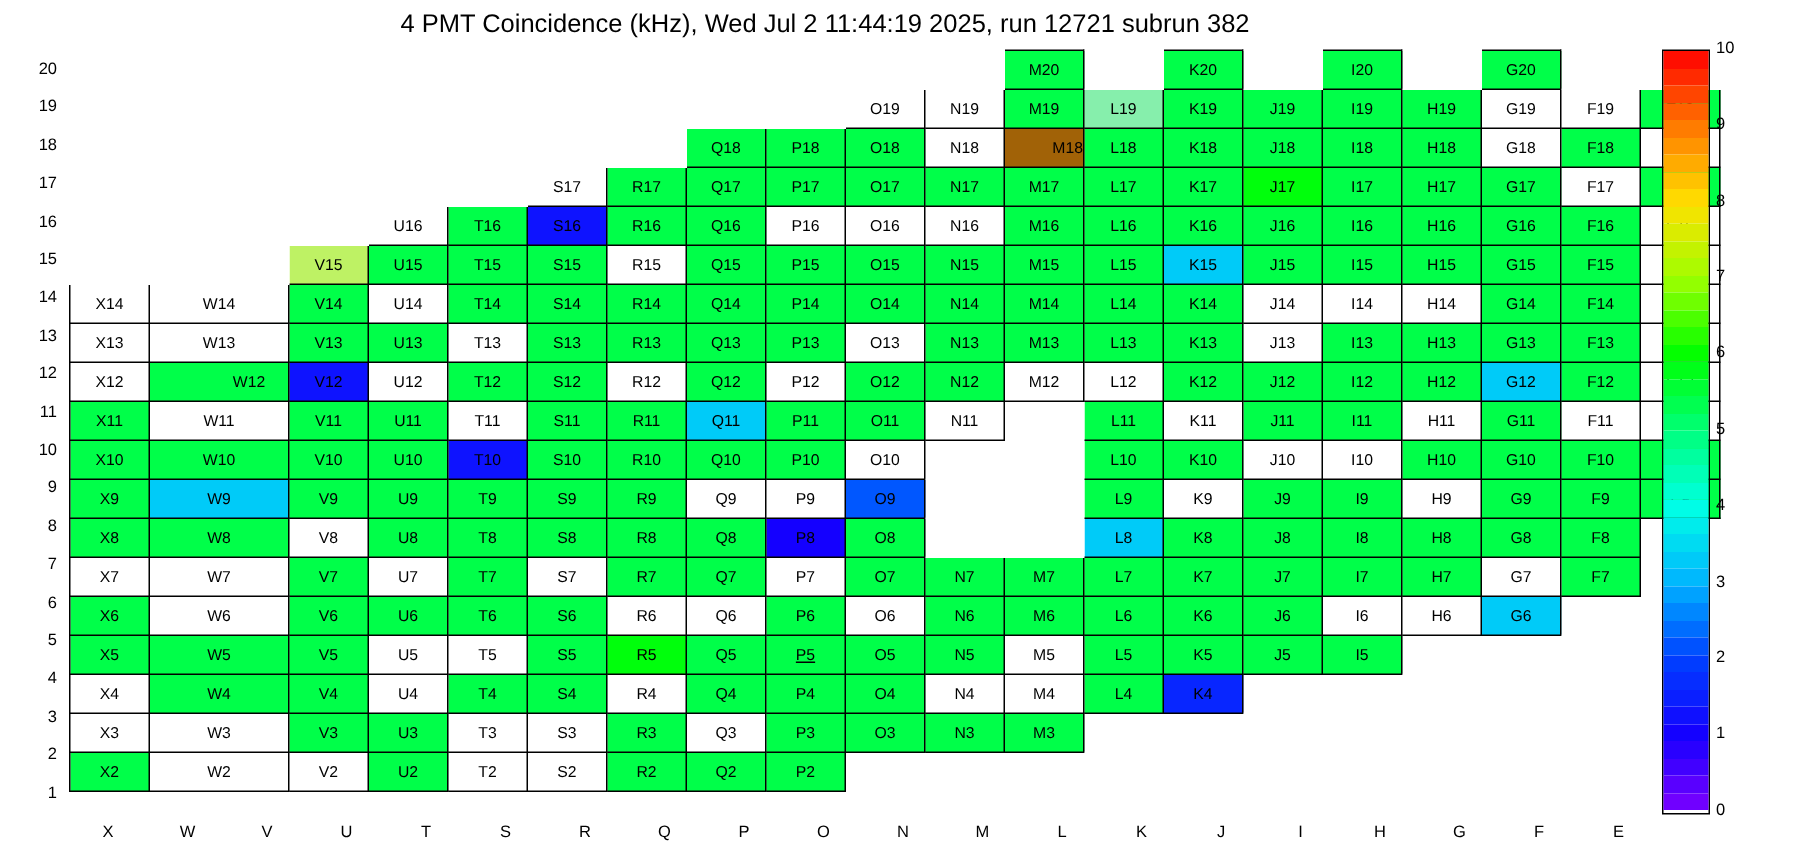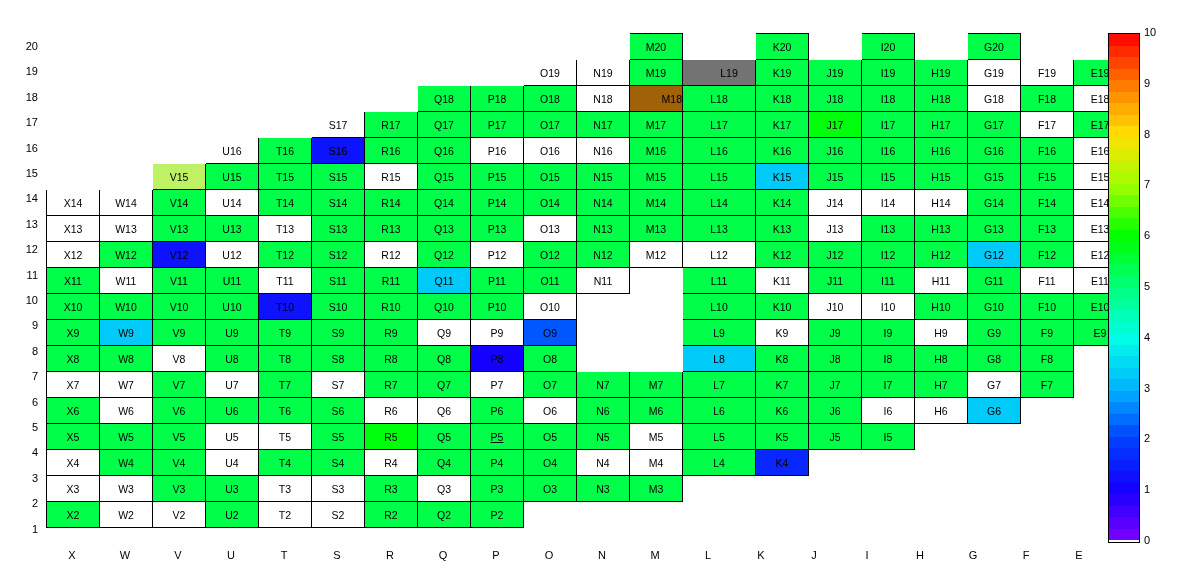--- a/index.html
+++ b/index.html
@@ -11,20 +11,21 @@
   .ylab{position:absolute;left:0;width:38px;text-align:right;font-size:11px;color:#000;}
   .xlab{position:absolute;top:549px;width:52px;text-align:center;font-size:11px;color:#000;}
   #cbar{position:absolute;left:1108px;top:33px;width:30px;height:508px;border:1px solid #000;}
   #cbar div{width:100%;}
   .ctick{position:absolute;left:1144px;font-size:11px;color:#000;}
 </style>
 </head>
 <body>
 
 <div id="wrap">
+  <div id="title">4 PMT Coincidence (kHz), Wed Jul  2 11:44:19 2025, run 12721 subrun 382</div>
   <div id="yaxis"></div>
   <table id="grid">
       <tbody>
         <tr>
           <td style="background: rgb(255, 255, 255); border: 1px solid rgb(255, 255, 255);"></td>
           <td style="background: rgb(255, 255, 255); border: 1px solid rgb(255, 255, 255);"></td>
           <td style="background: rgb(255, 255, 255); border: 1px solid rgb(255, 255, 255);"></td>
           <td style="background: rgb(255, 255, 255); border: 1px solid rgb(255, 255, 255);"></td>
           <td style="background: rgb(255, 255, 255); border: 1px solid rgb(255, 255, 255);"></td>
           <td style="background: rgb(255, 255, 255); border: 1px solid rgb(255, 255, 255);"></td>
@@ -49,21 +50,21 @@
           <td style="background: rgb(255, 255, 255); border: 1px solid rgb(255, 255, 255);"></td>
           <td style="background: rgb(255, 255, 255); border: 1px solid rgb(255, 255, 255);"></td>
           <td style="background: rgb(255, 255, 255); border: 1px solid rgb(255, 255, 255);"></td>
           <td style="background: rgb(255, 255, 255); border: 1px solid rgb(255, 255, 255);"></td>
           <td style="background: rgb(255, 255, 255); border: 1px solid rgb(255, 255, 255);"></td>
           <td style="background: rgb(255, 255, 255); border: 1px solid rgb(255, 255, 255);"></td>
           <td style="background: rgb(255, 255, 255); border: 1px solid rgb(255, 255, 255);"></td>
           <td style="background: rgb(255, 255, 255);">O19</td>
           <td style="background: rgb(255, 255, 255);">N19</td>
           <td style="background: rgb(0, 255, 73);">M19</td>
-          <td style="background: #737373; padding-left: 20px;">L19</td>
+          <td style="background: #86efac;">L19</td>
           <td style="background: rgb(0, 255, 73);">K19</td>
           <td style="background: rgb(0, 255, 73);">J19</td>
           <td style="background: rgb(0, 255, 73);">I19</td>
           <td style="background: rgb(0, 255, 73);">H19</td>
           <td style="background: rgb(255, 255, 255);">G19</td>
           <td style="background: rgb(255, 255, 255);">F19</td>
           <td style="background: rgb(0, 255, 73);">E19</td>
         </tr>
         <tr>
           <td style="background: rgb(255, 255, 255); border: 1px solid rgb(255, 255, 255);"></td>
@@ -192,21 +193,21 @@
           <td style="background: rgb(0, 255, 73);">K13</td>
           <td style="background: rgb(255, 255, 255);">J13</td>
           <td style="background: rgb(0, 255, 73);">I13</td>
           <td style="background: rgb(0, 255, 73);">H13</td>
           <td style="background: rgb(0, 255, 73);">G13</td>
           <td style="background: rgb(0, 255, 73);">F13</td>
           <td style="background: rgb(255, 255, 255);">E13</td>
         </tr>
         <tr>
           <td style="background: rgb(255, 255, 255);">X12</td>
-          <td style="background: rgb(0, 255, 73);">W12</td>
+          <td style="background: rgb(0, 255, 73); padding-left: 40px;">W12</td>
           <td style="background: rgb(14, 19, 255);">V12</td>
           <td style="background: rgb(255, 255, 255);">U12</td>
           <td style="background: rgb(0, 255, 73);">T12</td>
           <td style="background: rgb(0, 255, 73);">S12</td>
           <td style="background: rgb(255, 255, 255);">R12</td>
           <td style="background: rgb(0, 255, 73);">Q12</td>
           <td style="background: rgb(255, 255, 255);">P12</td>
           <td style="background: rgb(0, 255, 73);">O12</td>
           <td style="background: rgb(0, 255, 73);">N12</td>
           <td style="background: rgb(255, 255, 255);">M12</td>

